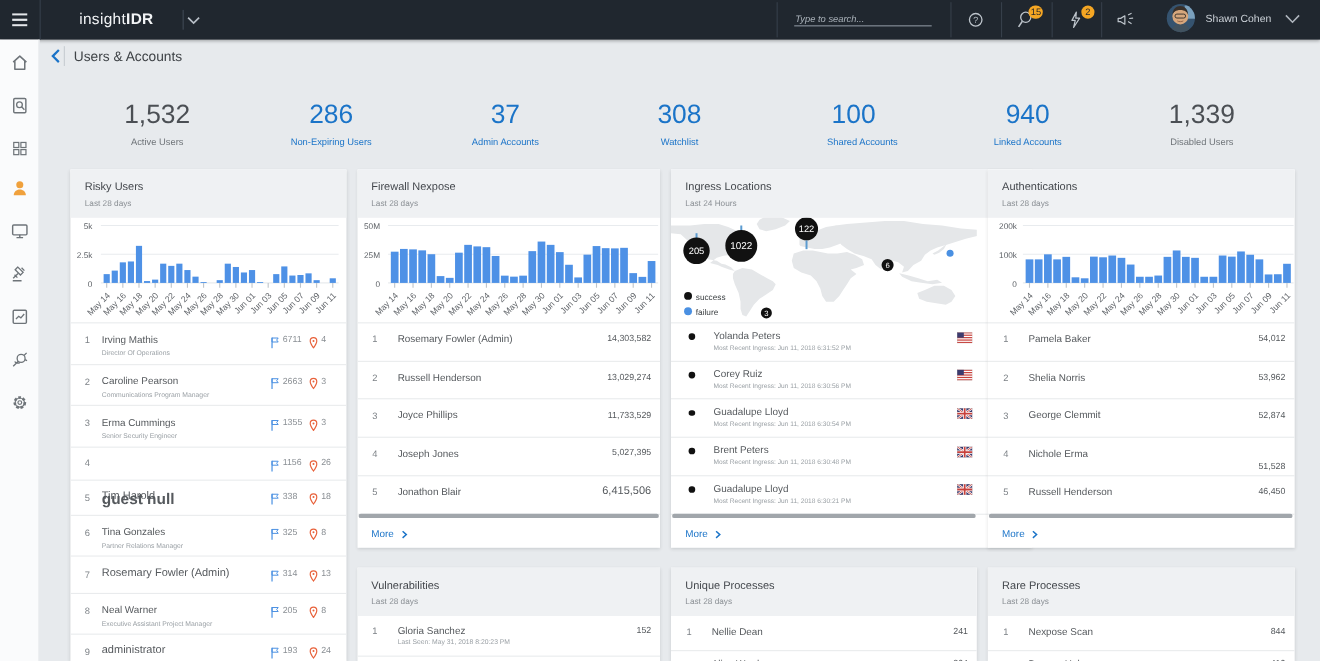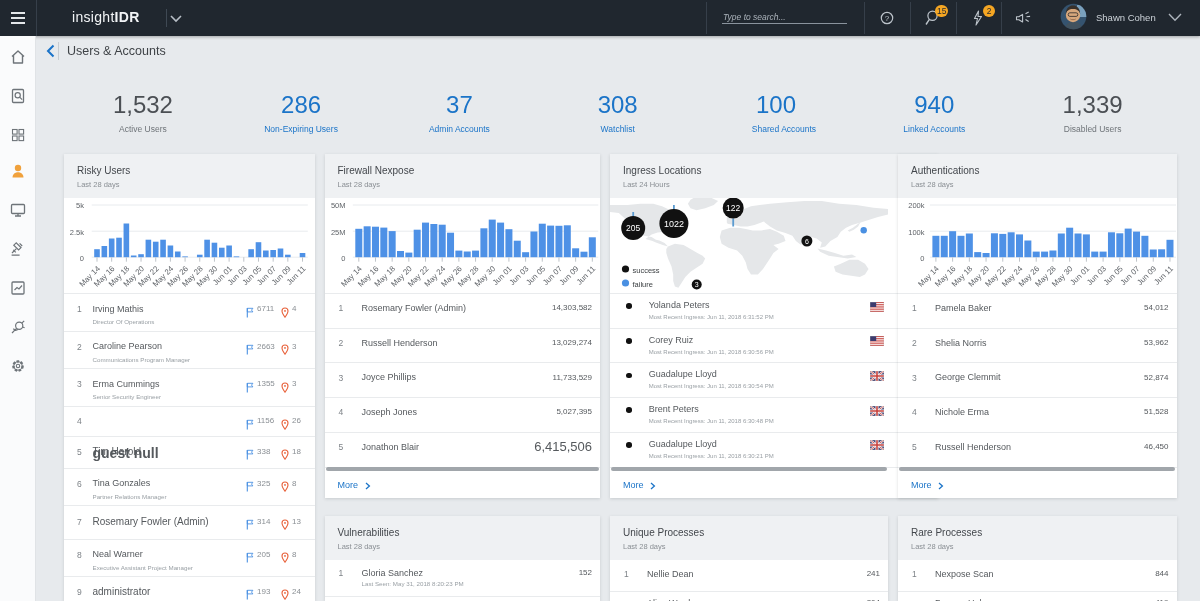--- a/index.html
+++ b/index.html
@@ -391,21 +391,21 @@
     <div style="position:absolute;left:14px;top:218.7px;font-size:8.5px;line-height:10px;color:#7d8287;font-weight:400;white-space:nowrap;">3</div>
     <div style="position:absolute;left:37px;top:218.2px;font-size:9px;line-height:11px;color:#55595d;font-weight:400;white-space:nowrap;">Joyce Phillips</div>
     <div style="position:absolute;right:8px;top:218.7px;font-size:8px;line-height:10px;color:#55595d;font-weight:400;white-space:nowrap;">11,733,529</div>
     <div class="sep" style="top:243.1px"></div>
     <div style="position:absolute;left:14px;top:253.4px;font-size:8.5px;line-height:10px;color:#7d8287;font-weight:400;white-space:nowrap;">4</div>
     <div style="position:absolute;left:37px;top:252.9px;font-size:9px;line-height:11px;color:#55595d;font-weight:400;white-space:nowrap;">Joseph Jones</div>
     <div style="position:absolute;right:8px;top:253.4px;font-size:8px;line-height:10px;color:#55595d;font-weight:400;white-space:nowrap;">5,027,395</div>
     <div class="sep" style="top:277.8px"></div>
     <div style="position:absolute;left:14px;top:288.1px;font-size:8.5px;line-height:10px;color:#7d8287;font-weight:400;white-space:nowrap;">5</div>
     <div style="position:absolute;left:37px;top:287.6px;font-size:9px;line-height:11px;color:#55595d;font-weight:400;white-space:nowrap;">Jonathon Blair</div>
-    <div style="position:absolute;right:8px;top:288.1px;font-size:13px;line-height:10px;color:#55595d;font-weight:400;white-space:nowrap;">6,415,506</div>
+    <div style="position:absolute;right:8px;top:288.1px;font-size:10px;line-height:10px;color:#55595d;font-weight:400;white-space:nowrap;">6,415,506</div>
     <div class="sep" style="top:312.5px"></div>
     <div style="position:absolute;left:1px;top:313.3px;width:273px;height:4px;border-radius:2px;background:#a1a6ab;"></div>
     <div style="position:absolute;left:13px;top:325.5px;font-size:9px;line-height:11px;color:#1b74c8;font-weight:400;white-space:nowrap;">More</div>
     <svg width="6" height="8" style="position:absolute;left:40px;top:327.5px">
       <path d="M1 1l3.4 3L1 7" stroke="#1b74c8" stroke-width="1.3" fill="none"></path>
     </svg>
   </div>
 <div class="card" style="left:610px;top:154px;width:328px;height:343.5px;overflow:hidden;">
     <div class="chead"></div>
     <div style="position:absolute;left:13px;top:11.0px;font-size:10px;line-height:12px;color:#43474c;font-weight:400;white-space:nowrap;">Ingress Locations</div>
@@ -596,21 +596,21 @@
     <div style="position:absolute;left:14px;top:184.0px;font-size:8.5px;line-height:10px;color:#7d8287;font-weight:400;white-space:nowrap;">2</div>
     <div style="position:absolute;left:37px;top:183.5px;font-size:9px;line-height:11px;color:#55595d;font-weight:400;white-space:nowrap;">Shelia Norris</div>
     <div style="position:absolute;right:8px;top:184.0px;font-size:8px;line-height:10px;color:#55595d;font-weight:400;white-space:nowrap;">53,962</div>
     <div class="sep" style="top:208.4px"></div>
     <div style="position:absolute;left:14px;top:218.7px;font-size:8.5px;line-height:10px;color:#7d8287;font-weight:400;white-space:nowrap;">3</div>
     <div style="position:absolute;left:37px;top:218.2px;font-size:9px;line-height:11px;color:#55595d;font-weight:400;white-space:nowrap;">George Clemmit</div>
     <div style="position:absolute;right:8px;top:218.7px;font-size:8px;line-height:10px;color:#55595d;font-weight:400;white-space:nowrap;">52,874</div>
     <div class="sep" style="top:243.1px"></div>
     <div style="position:absolute;left:14px;top:253.4px;font-size:8.5px;line-height:10px;color:#7d8287;font-weight:400;white-space:nowrap;">4</div>
     <div style="position:absolute;left:37px;top:252.9px;font-size:9px;line-height:11px;color:#55595d;font-weight:400;white-space:nowrap;">Nichole Erma</div>
-    <div style="position:absolute;right:8px;top:253px;font-size:8px;line-height:10px;color:#55595d;font-weight:400;white-space:nowrap;">51,528</div>
+    <div style="position:absolute;right:8px;top:265px;font-size:8px;line-height:10px;color:#55595d;font-weight:400;white-space:nowrap;">51,528</div>
     <div class="sep" style="top:277.8px"></div>
     <div style="position:absolute;left:14px;top:288.1px;font-size:8.5px;line-height:10px;color:#7d8287;font-weight:400;white-space:nowrap;">5</div>
     <div style="position:absolute;left:37px;top:287.6px;font-size:9px;line-height:11px;color:#55595d;font-weight:400;white-space:nowrap;">Russell Henderson</div>
     <div style="position:absolute;right:8px;top:288.1px;font-size:8px;line-height:10px;color:#55595d;font-weight:400;white-space:nowrap;">46,450</div>
     <div class="sep" style="top:312.5px"></div>
     <div style="position:absolute;left:1px;top:313.3px;width:276px;height:4px;border-radius:2px;background:#a1a6ab;"></div>
     <div style="position:absolute;left:13px;top:325.5px;font-size:9px;line-height:11px;color:#1b74c8;font-weight:400;white-space:nowrap;">More</div>
     <svg width="6" height="8" style="position:absolute;left:40px;top:327.5px">
       <path d="M1 1l3.4 3L1 7" stroke="#1b74c8" stroke-width="1.3" fill="none"></path>
     </svg>

